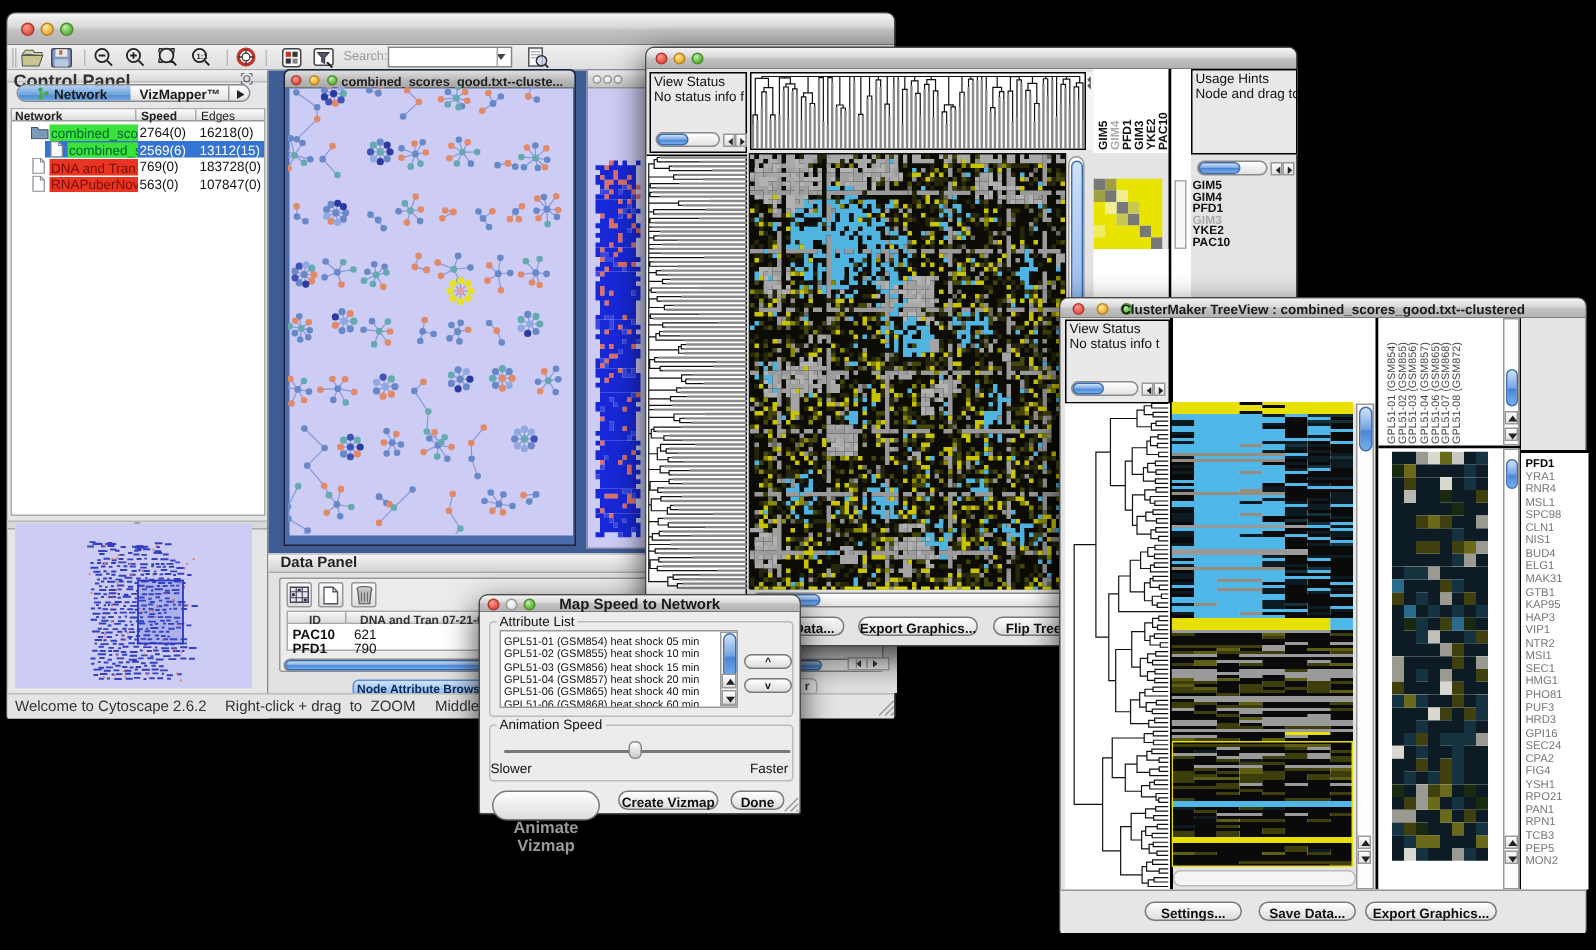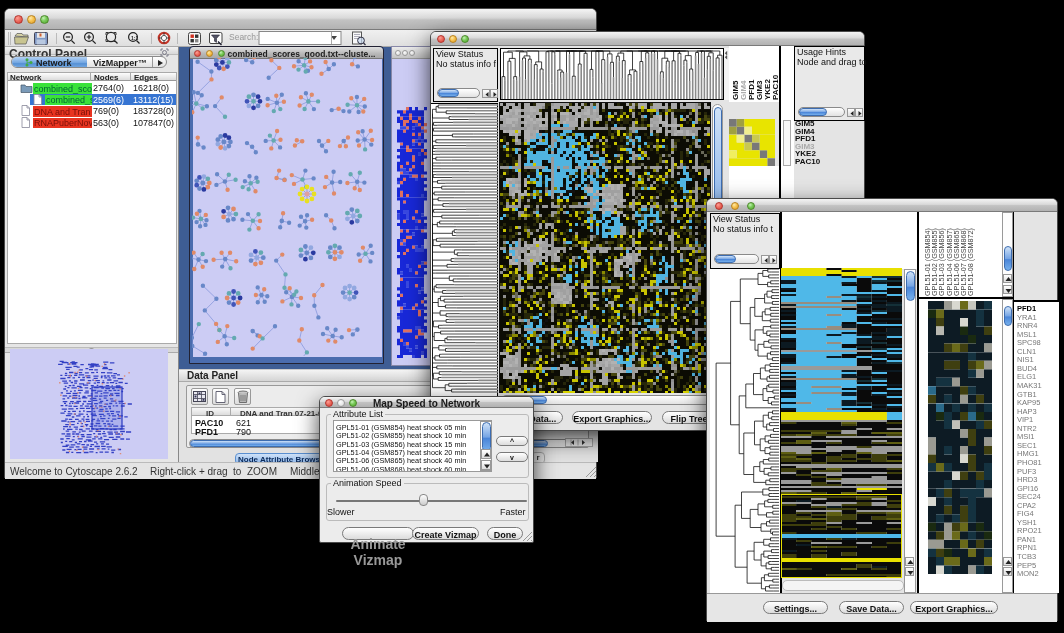--- a/index.html
+++ b/index.html
@@ -100,22 +100,22 @@
         <circle cx="2" cy="1.8" r="1.5" fill="#4a4"></circle>
         <circle cx="2" cy="7" r="1.5" fill="#4a4"></circle>
         <circle cx="6" cy="4.4" r="1.5" fill="#4a4"></circle>
         <path d="M2 2v5M2 4.4h4" stroke="#4a4" stroke-width="0.7" fill="none"></path>
       </svg>
       <div class="abs" style="left:31px;top:11px;font-size:9px;font-weight:bold;color:#1a1a1a">Network</div>
       <div class="abs" style="left:88px;top:11px;font-size:9px;font-weight:bold;color:#1a1a1a">VizMapper™</div>
       <div class="abs" style="left:2px;top:25px;width:170px;height:272px;background:#fff;border:1px solid #aaa">
         <div class="abs" style="left:0;top:0;width:100%;height:8px;background:linear-gradient(#fdfdfd,#dcdcdc);border-bottom:1px solid #999"></div>
         <div class="abs" style="left:2px;top:0px;font-size:8px;font-weight:bold;color:#222">Network</div>
-        <div class="abs" style="left:82px;top:0px;font-size:8px;font-weight:bold;color:#222;border-left:1px solid #aaa;padding-left:3px;height:8px">Nodes</div>
-        <div class="abs" style="left:122px;top:0px;font-size:8px;font-weight:bold;color:#222;border-left:1px solid #aaa;padding-left:3px;height:8px">Edges</div>
+        <div class="abs" style="left:82px;top:0px;font-size:8px;font-weight:bold;color:#222;border-left:1px solid #aaa;padding-left:3px;height:8px">Speed</div>
+        <div class="abs" style="left:122px;top:0px;font-size:8px;font-weight:normal;color:#222;border-left:1px solid #aaa;padding-left:3px;height:8px">Edges</div>
         <div class="abs" style="left:0;top:9px;width:100%;height:11.5px">
           <svg class="abs" style="left:12px;top:1px" width="13" height="10">
             <path d="M1 2h4l1 1.5h6v6h-11z" fill="#7a9ab8" stroke="#456" stroke-width="0.7"></path>
           </svg>
           <div class="abs" style="left:25px;top:1px;height:10.5px;background:#3ae23a;color:#063;font-size:9px;padding:0.5px 1px;white-space:nowrap;overflow:hidden;max-width:59px">combined_scores_</div>
           <div class="abs" style="left:85px;top:1px;font-size:9px;color:#111">2764(0)</div>
           <div class="abs" style="left:125px;top:1px;font-size:9px;color:#111">16218(0)</div>
         </div>
         <div class="abs" style="left:0;top:20.5px;width:100%;height:11.5px">
           <div class="abs" style="left:22px;top:0;right:0;height:11.5px;background:#3574d2"></div>
@@ -267,21 +267,21 @@
     <div class="abs" style="left:298px;top:14px;width:50px;height:56px;background:#fff"></div>
     <div class="vtext" style="left:300px;top:16px;height:52px;font-size:8px;font-weight:bold;color:#111">GIM5</div>
     <div class="vtext" style="left:308px;top:16px;height:52px;font-size:8px;font-weight:bold;color:#aaa">GIM4</div>
     <div class="vtext" style="left:316px;top:16px;height:52px;font-size:8px;font-weight:bold;color:#111">PFD1</div>
     <div class="vtext" style="left:324px;top:16px;height:52px;font-size:8px;font-weight:bold;color:#111">GIM3</div>
     <div class="vtext" style="left:332px;top:16px;height:52px;font-size:8px;font-weight:bold;color:#111">YKE2</div>
     <div class="vtext" style="left:340px;top:16px;height:52px;font-size:8px;font-weight:bold;color:#111">PAC10</div>
     <div class="abs" style="left:348px;top:14px;width:2px;height:363px;background:#000"></div>
     <div class="abs" style="left:350px;top:14px;width:13px;height:363px;background:#fff"></div>
     <div class="abs" style="left:352px;top:88px;width:8px;height:46px;background:#f8f8f8;border:1px solid #aaa"></div>
-    <div class="bx" style="left:363px;top:14px;width:71px;height:75px;border-left:1px solid #000">
+    <div class="bx" style="left:363px;top:14px;width:71px;height:57px;border-left:1px solid #000">
       <div class="abs" style="left:2px;top:0px;font-size:9px;color:#111">Usage Hints</div>
       <div class="abs" style="left:2px;top:10px;font-size:9px;color:#111;white-space:nowrap">Node and drag to</div>
     </div>
     <div class="pill" style="left:367px;top:75px;width:47px;height:10px"></div>
     <div class="gel" style="left:368px;top:76px;width:28px;height:8px"></div>
     <div class="arrbox" style="left:416px;top:76px;width:8px;height:9px"><svg width="8" height="9">
         <path d="M5.5 2l-3 2.5 3 2.5z" fill="#222"></path>
       </svg></div>
     <div class="arrbox" style="left:424px;top:76px;width:8px;height:9px"><svg width="8" height="9">
         <path d="M2.5 2l3 2.5-3 2.5z" fill="#222"></path>
@@ -332,20 +332,21 @@
     <path fill="#e8e400" d="M15.3 0.0h30.7v7.8h-30.7zM23.0 7.8h23.0v7.8h-23.0zM0.0 15.7h7.7v7.8h-7.7zM30.7 15.7h15.3v7.8h-15.3zM0.0 23.5h15.3v7.8h-15.3zM30.7 23.5h15.3v7.8h-15.3zM7.7 31.3h23.0v7.8h-23.0zM38.3 31.3h7.7v7.8h-7.7zM0.0 39.2h38.3v7.8h-38.3z"></path>
     <path fill="#f0ee90" d="M15.3 7.8h7.7v7.8h-7.7zM7.7 15.7h7.7v7.8h-7.7z"></path>
     <path fill="#c8c850" d="M23.0 15.7h7.7v7.8h-7.7zM15.3 23.5h7.7v7.8h-7.7z"></path>
     <path fill="#f0ee60" d="M0.0 31.3h7.7v7.8h-7.7z"></path>
   </svg>
 <div class="win" style="left:706px;top:198px;width:352px;height:423px;background:#e4e4e4">
     <div class="tbar" style="height:13px"></div>
     <span class="tl r" style="left:8px;top:2.5px;width:8px;height:8px"></span>
     <span class="tl y" style="left:24px;top:2.5px;width:8px;height:8px"></span>
     <span class="tl g" style="left:40px;top:2.5px;width:8px;height:8px"></span>
+    <div class="ttxt" style="top:2px;font-size:9px">ClusterMaker TreeView : combined_scores_good.txt--clustered</div>
     <div class="bx" style="left:3px;top:14px;width:70px;height:56px">
       <div class="abs" style="left:2px;top:0px;font-size:9px;color:#111">View Status</div>
       <div class="abs" style="left:2px;top:10px;font-size:9px;color:#111;white-space:nowrap">No status info t</div>
       <div class="pill" style="left:3px;top:40px;width:45px;height:10px"></div>
       <div class="gel" style="left:4px;top:41px;width:21px;height:8px"></div>
       <div class="arrbox" style="left:50px;top:41px;width:8px;height:9px"><svg width="8" height="9">
           <path d="M5.5 2l-3 2.5 3 2.5z" fill="#222"></path>
         </svg></div>
       <div class="arrbox" style="left:58px;top:41px;width:8px;height:9px"><svg width="8" height="9">
           <path d="M2.5 2l3 2.5-3 2.5z" fill="#222"></path>
@@ -483,18 +484,18 @@
         <path d="M5 7.5l-3-4h6z" fill="#222"></path>
       </svg></div>
     <div class="btn" style="left:176px;top:39px;width:32px;height:10px;font-size:7px;padding-top:1px">^</div>
     <div class="btn" style="left:176px;top:55px;width:32px;height:10px;font-size:7px;padding-top:1px">v</div>
     <div class="abs" style="left:6px;top:86px;width:203px;height:38px;border:1px solid #bbb;border-radius:3px"></div>
     <div class="abs" style="left:11px;top:81px;font-size:9px;color:#111;background:#ececec;padding:0 2px;z-index:3">Animation Speed</div>
     <div class="abs" style="left:16px;top:103px;width:191px;height:2px;background:#777;border-radius:1px"></div>
     <div class="abs" style="left:99px;top:97px;width:9px;height:12px;background:linear-gradient(#fdfdfd,#ccc);border:1px solid #888;border-radius:4px 4px 4px 4px"></div>
     <div class="abs" style="left:7px;top:110px;font-size:9px;color:#111">Slower</div>
     <div class="abs" style="left:180px;top:110px;font-size:9px;color:#111">Faster</div>
-    <div class="btn" style="left:22px;top:130px;width:72px;height:13px;font-size:14px;padding-top:8px;color:#999">Animate Vizmap</div>
+    <div class="btn" style="left:8px;top:130px;width:72px;height:13px;font-size:11px;padding-top:18px;color:#999">Animate Vizmap</div>
     <div class="btn" style="left:92px;top:130px;width:67px;height:13px;font-size:9px;padding-top:1.5px">Create Vizmap</div>
     <div class="btn" style="left:167px;top:130px;width:36px;height:13px;font-size:9px;padding-top:1.5px">Done</div>
     <svg class="abs" style="left:203px;top:135px" width="10" height="10">
       <path d="M9 0L0 9M9 4L4 9M9 8L8 9" stroke="#999"></path>
     </svg>
   </div>
 </body></html>

